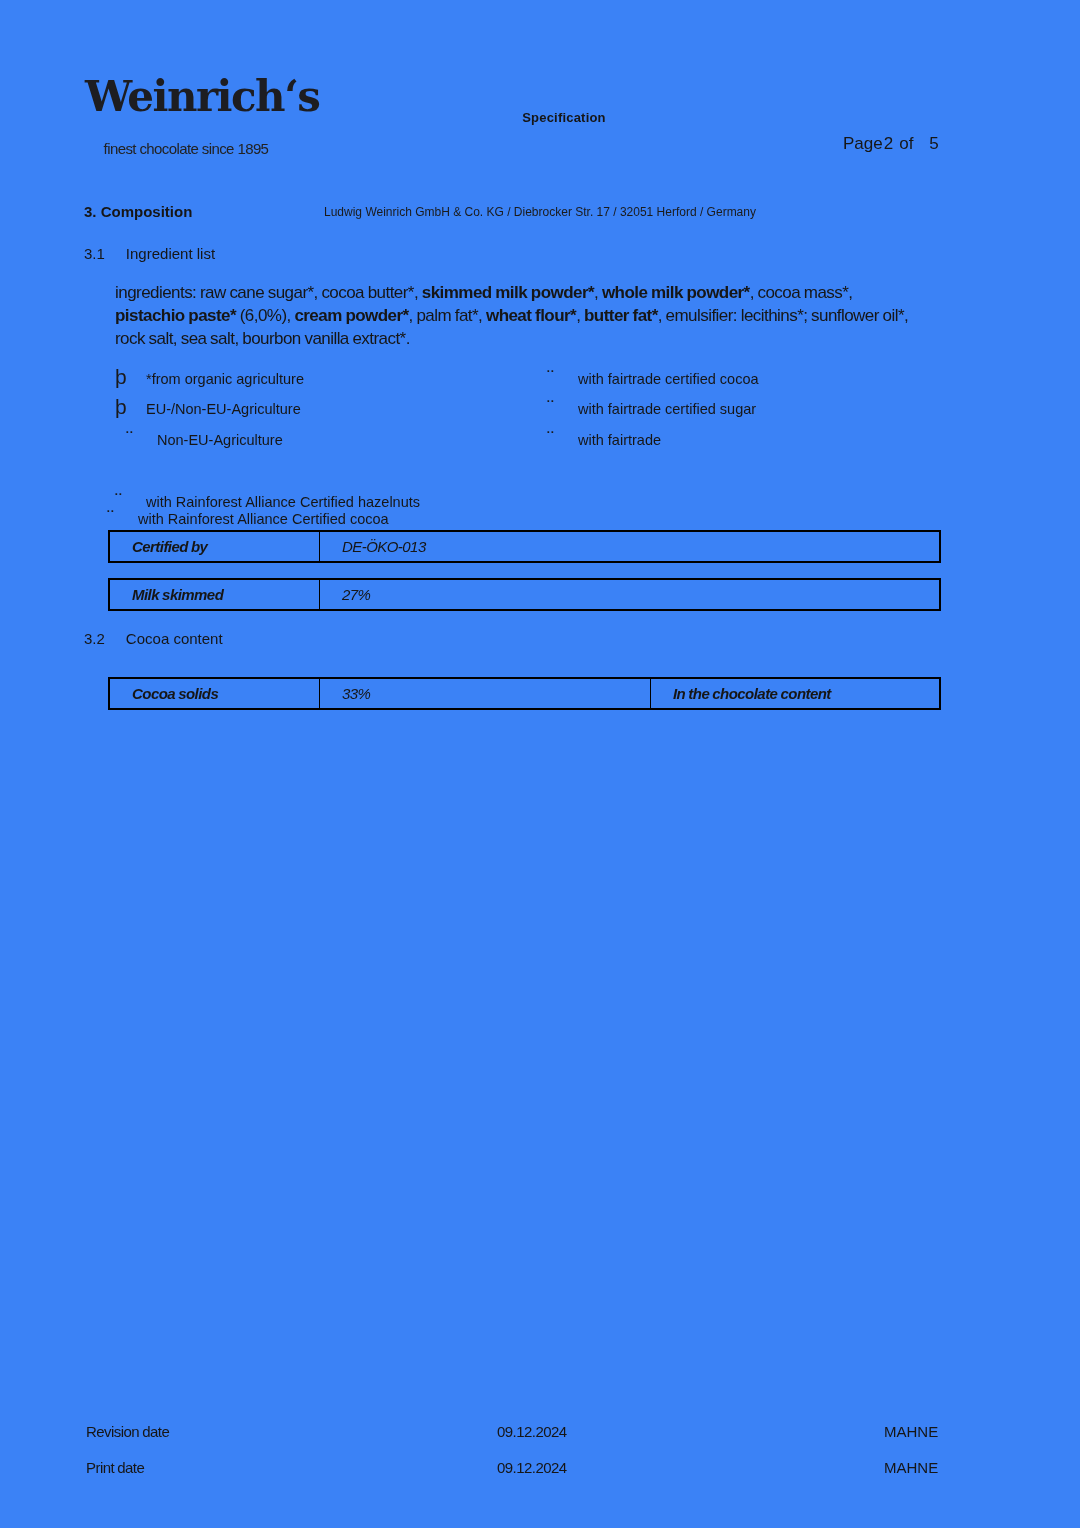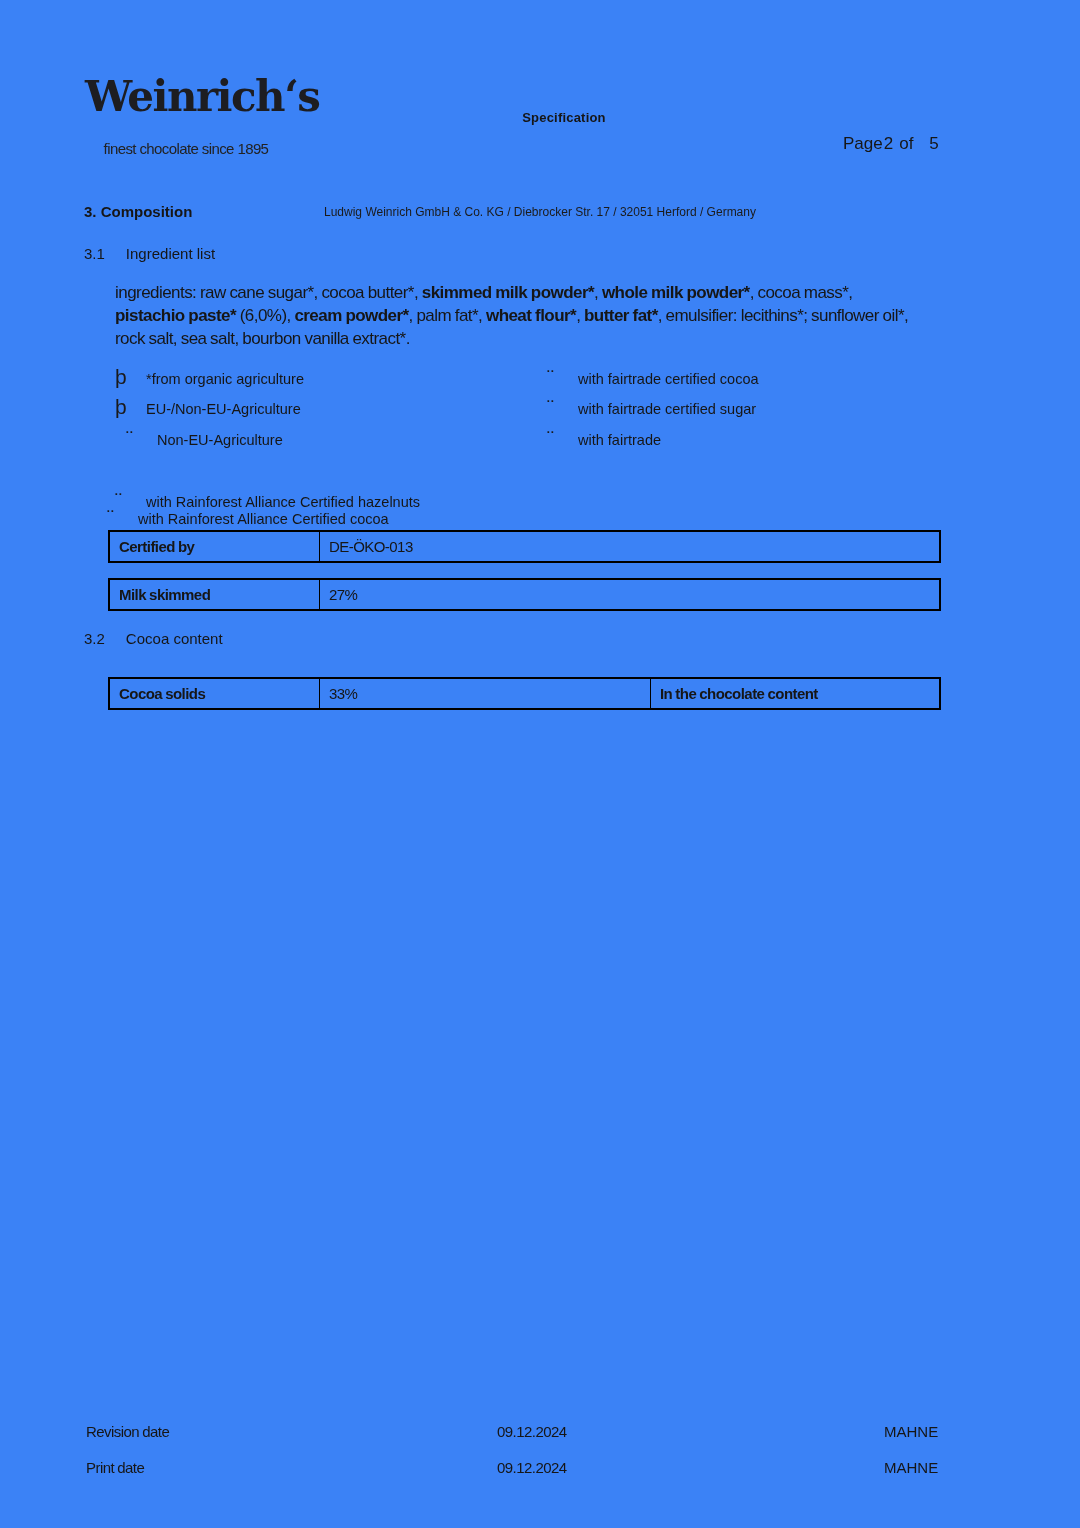--- a/index.html
+++ b/index.html
@@ -88,23 +88,24 @@
     width: 833px;
     height: 33px;
     box-sizing: border-box;
     border: 2px solid #000;
     display: flex;
   }
   .spec-table .cell {
     box-sizing: border-box;
     display: flex;
     align-items: center;
-    padding-left: 9px;
+    padding-left: 22px;
     font-size: 15px;
     overflow: hidden;
+    font-style: italic;
   }
   .spec-table .cell + .cell { border-left: 1.5px solid #000; }
   .cell-label { width: 209px; font-weight: bold; }
   .cell-mid   { width: 331px; }
   .cell-rest  { flex: 1; }
   .cell-note  { flex: 1; font-weight: bold; }
   .t-certified { top: 530px; }
   .t-milk      { top: 578px; }
   .t-cocoa     { top: 677px; }
 

